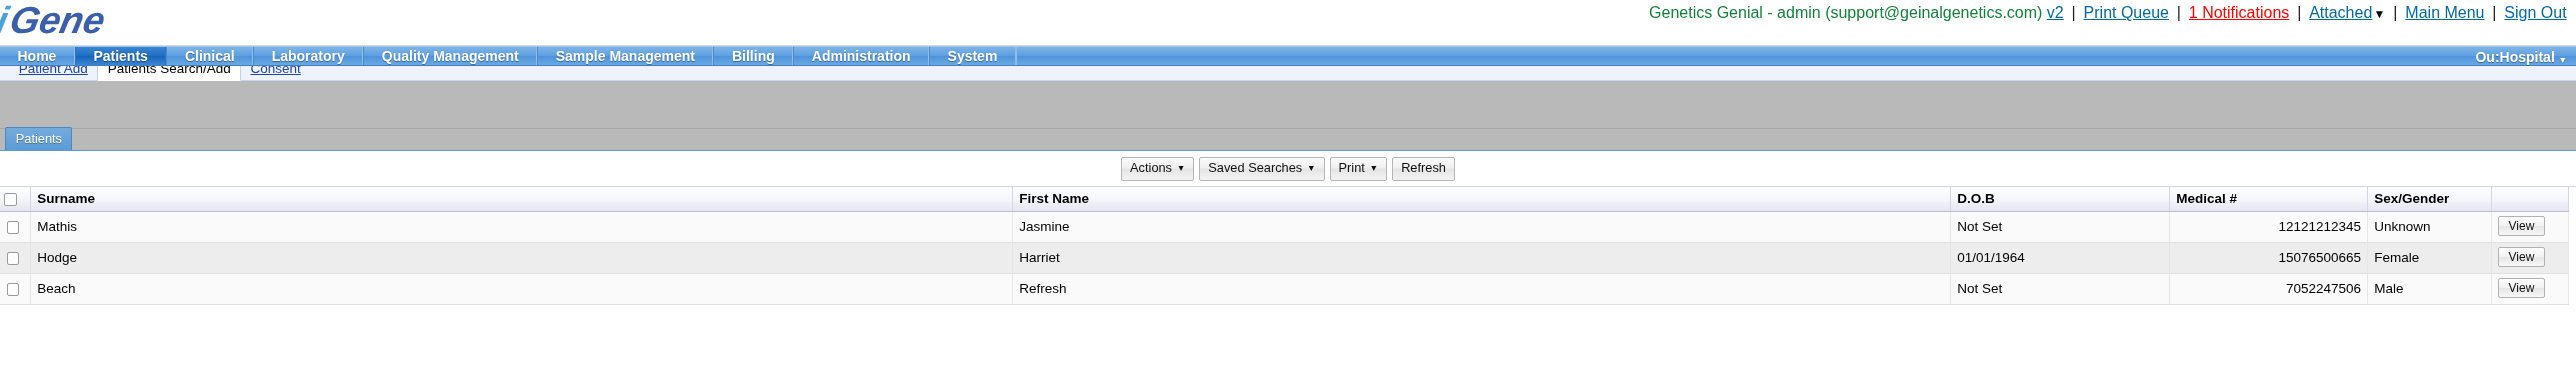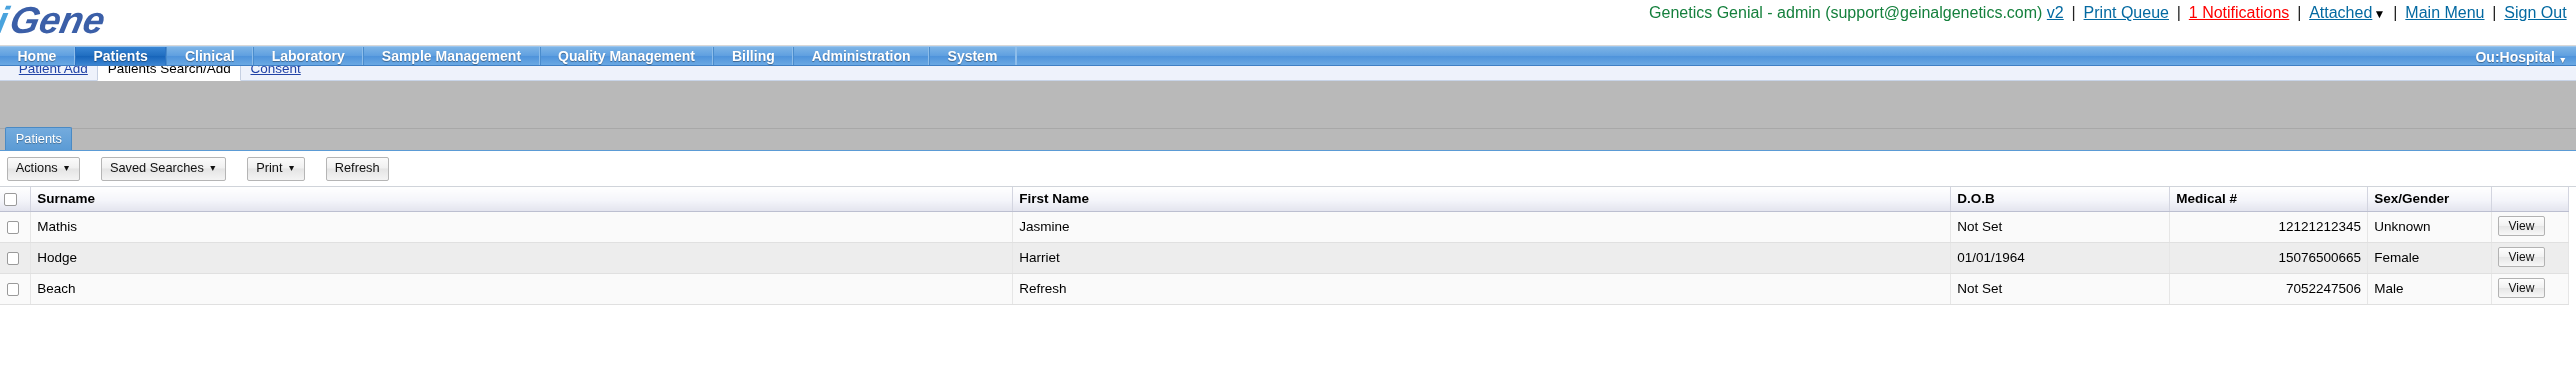--- a/index.html
+++ b/index.html
@@ -179,24 +179,25 @@
 
   
   .content-panel {
     background: #ffffff;
     padding: 0;
   }
 
   .toolbar {
     display: flex;
     align-items: center;
-    gap: 21px;
+    gap: 5px;
     padding: 6.7px 6.7px 5.4px 6.7px;
     background: #ffffff;
     border-bottom: 0.7px solid #d0d4da;
+    justify-content: center;
   }
   .tb-btn {
     font-size: 12.8px;
     color: #111;
     background: linear-gradient(to bottom, #fbfbfb 0%, #f0f0f0 45%, #e4e4e4 50%, #f4f4f4 100%);
     border: 0.7px solid #b5b5b5;
     border-radius: 2px;
     padding: 2px 8px 3.4px 8px;
     cursor: pointer;
     white-space: nowrap;
@@ -314,24 +315,24 @@
   <div class="nav-item active">
       <span>Patients</span>
     </div>
   <div class="nav-item">
       <span>Clinical</span>
     </div>
   <div class="nav-item">
       <span>Laboratory</span>
     </div>
   <div class="nav-item">
+      <span>Quality Management</span>
+    </div>
+  <div class="nav-item">
       <span>Sample Management</span>
-    </div>
-  <div class="nav-item">
-      <span>Quality Management</span>
     </div>
   <div class="nav-item">
       <span>Billing</span>
     </div>
   <div class="nav-item">
       <span>Administration</span>
     </div>
   <div class="nav-item">
       <span>System</span>
     </div>

